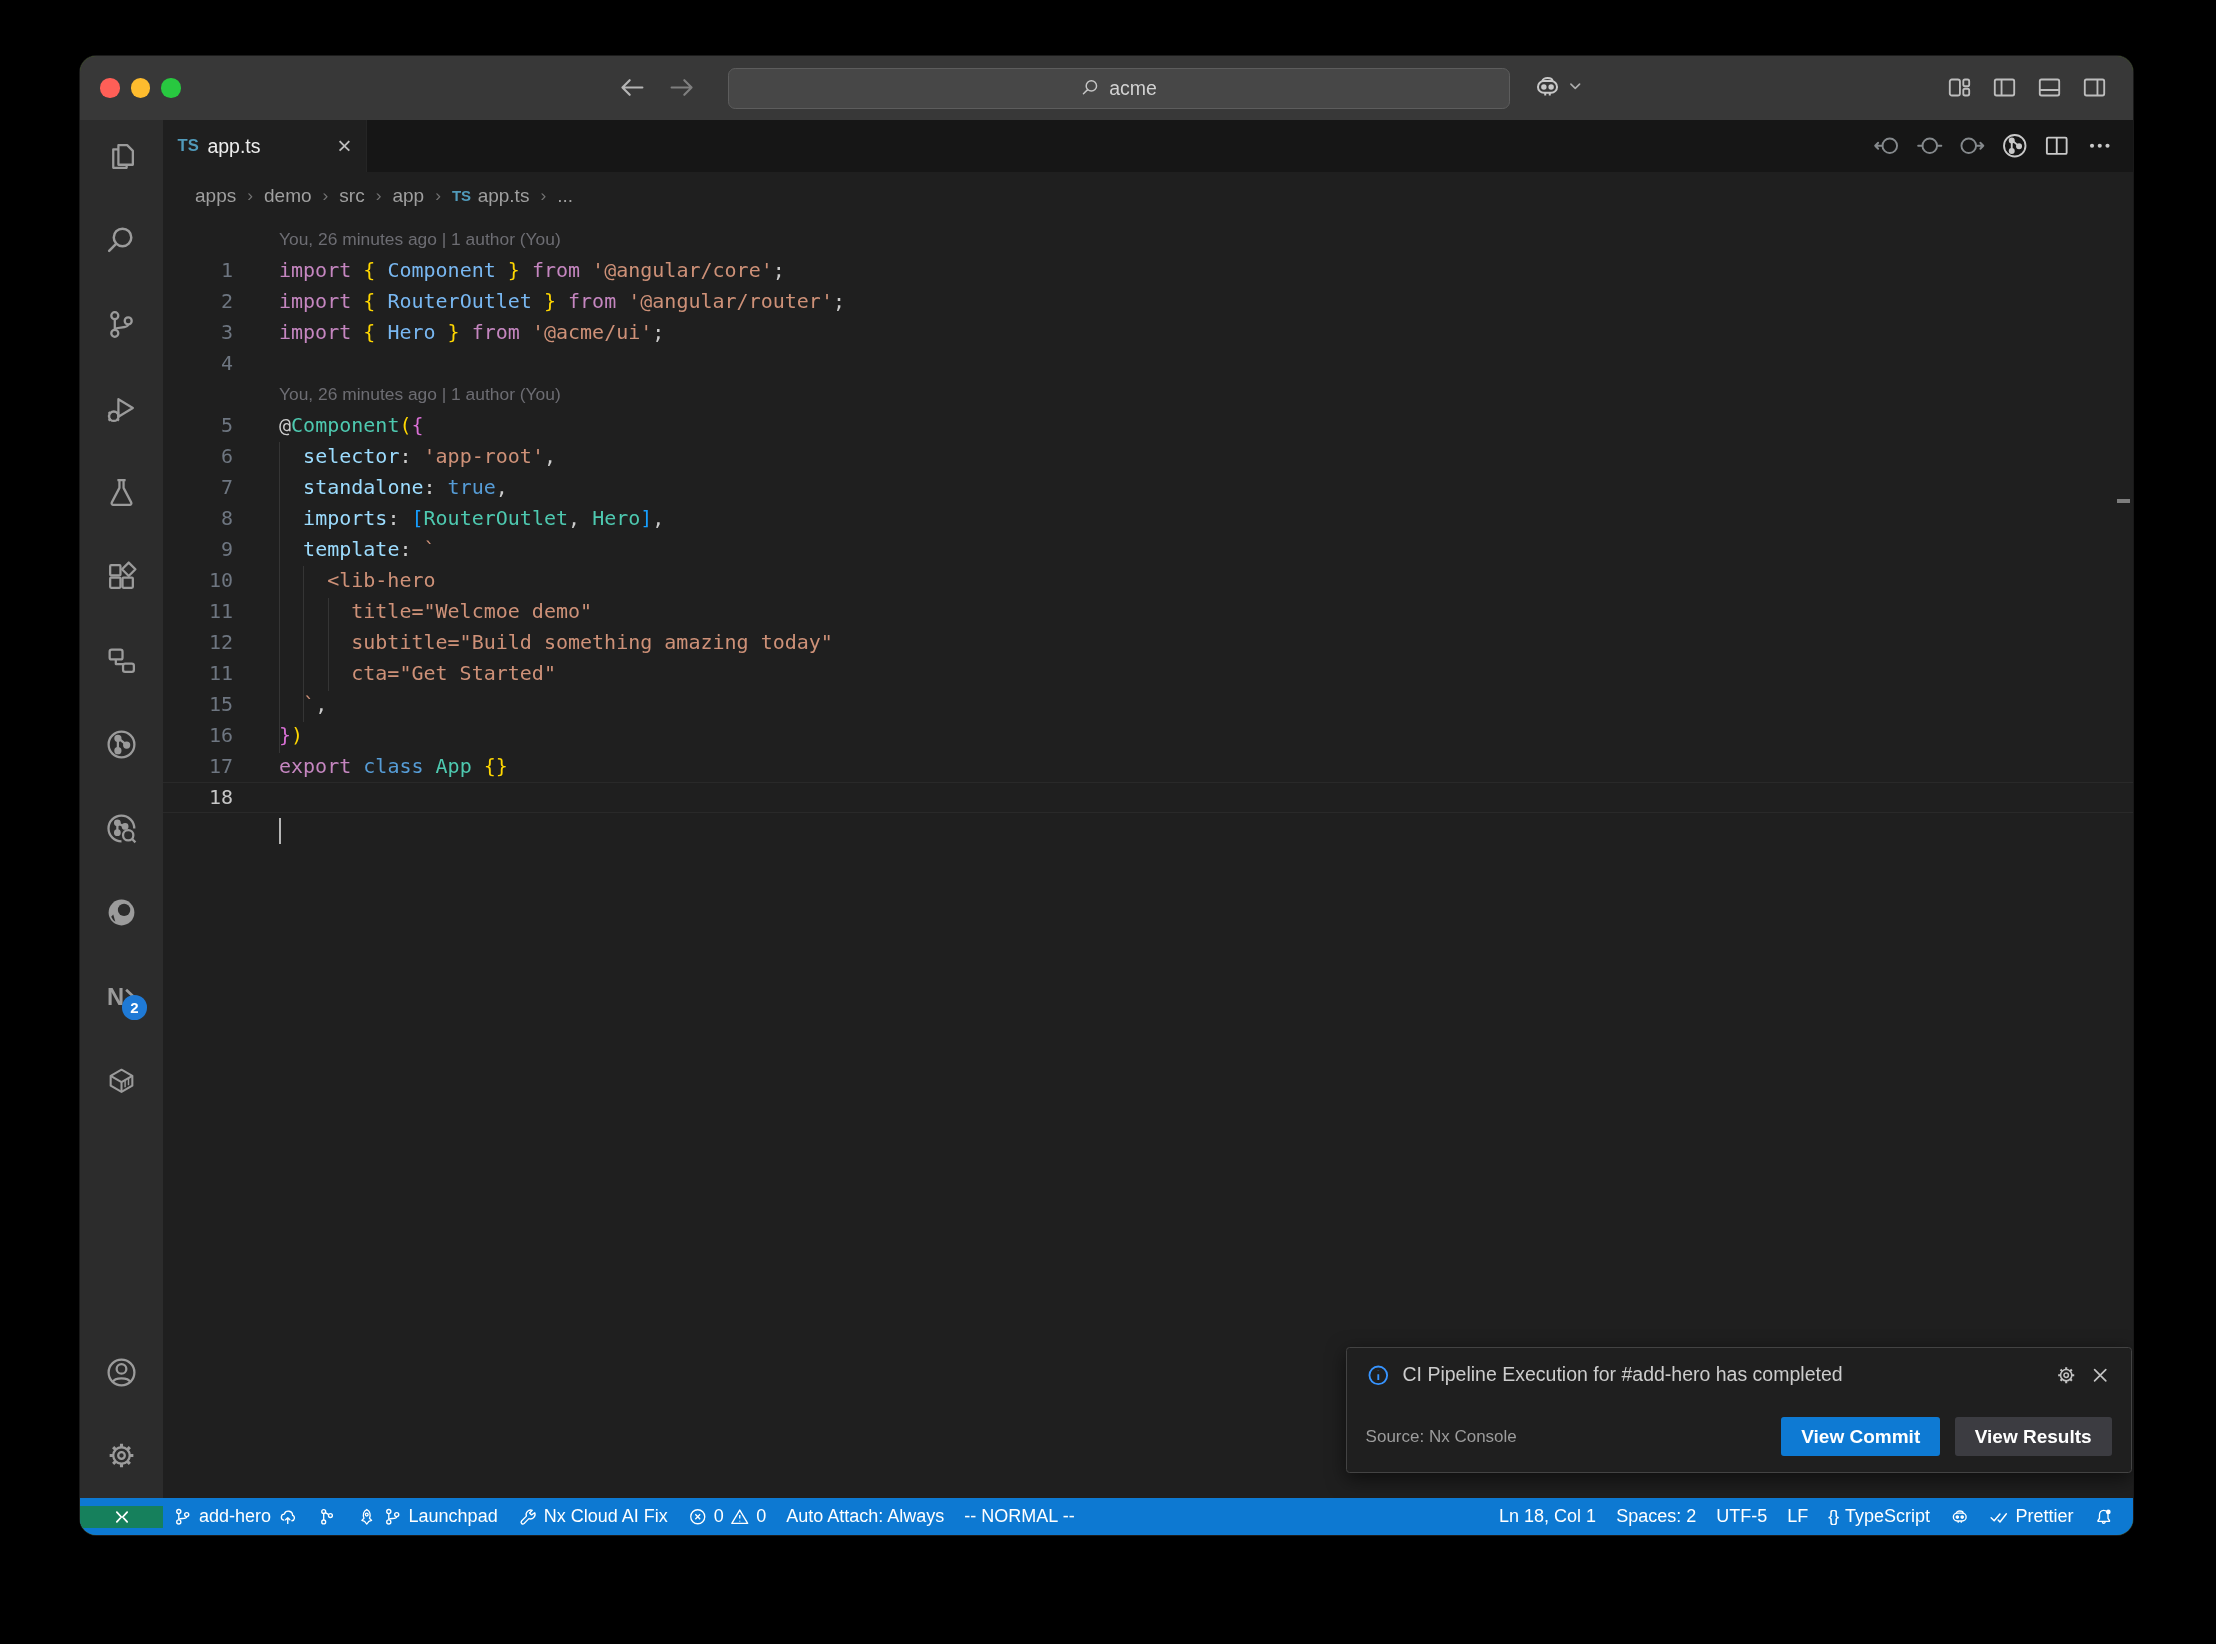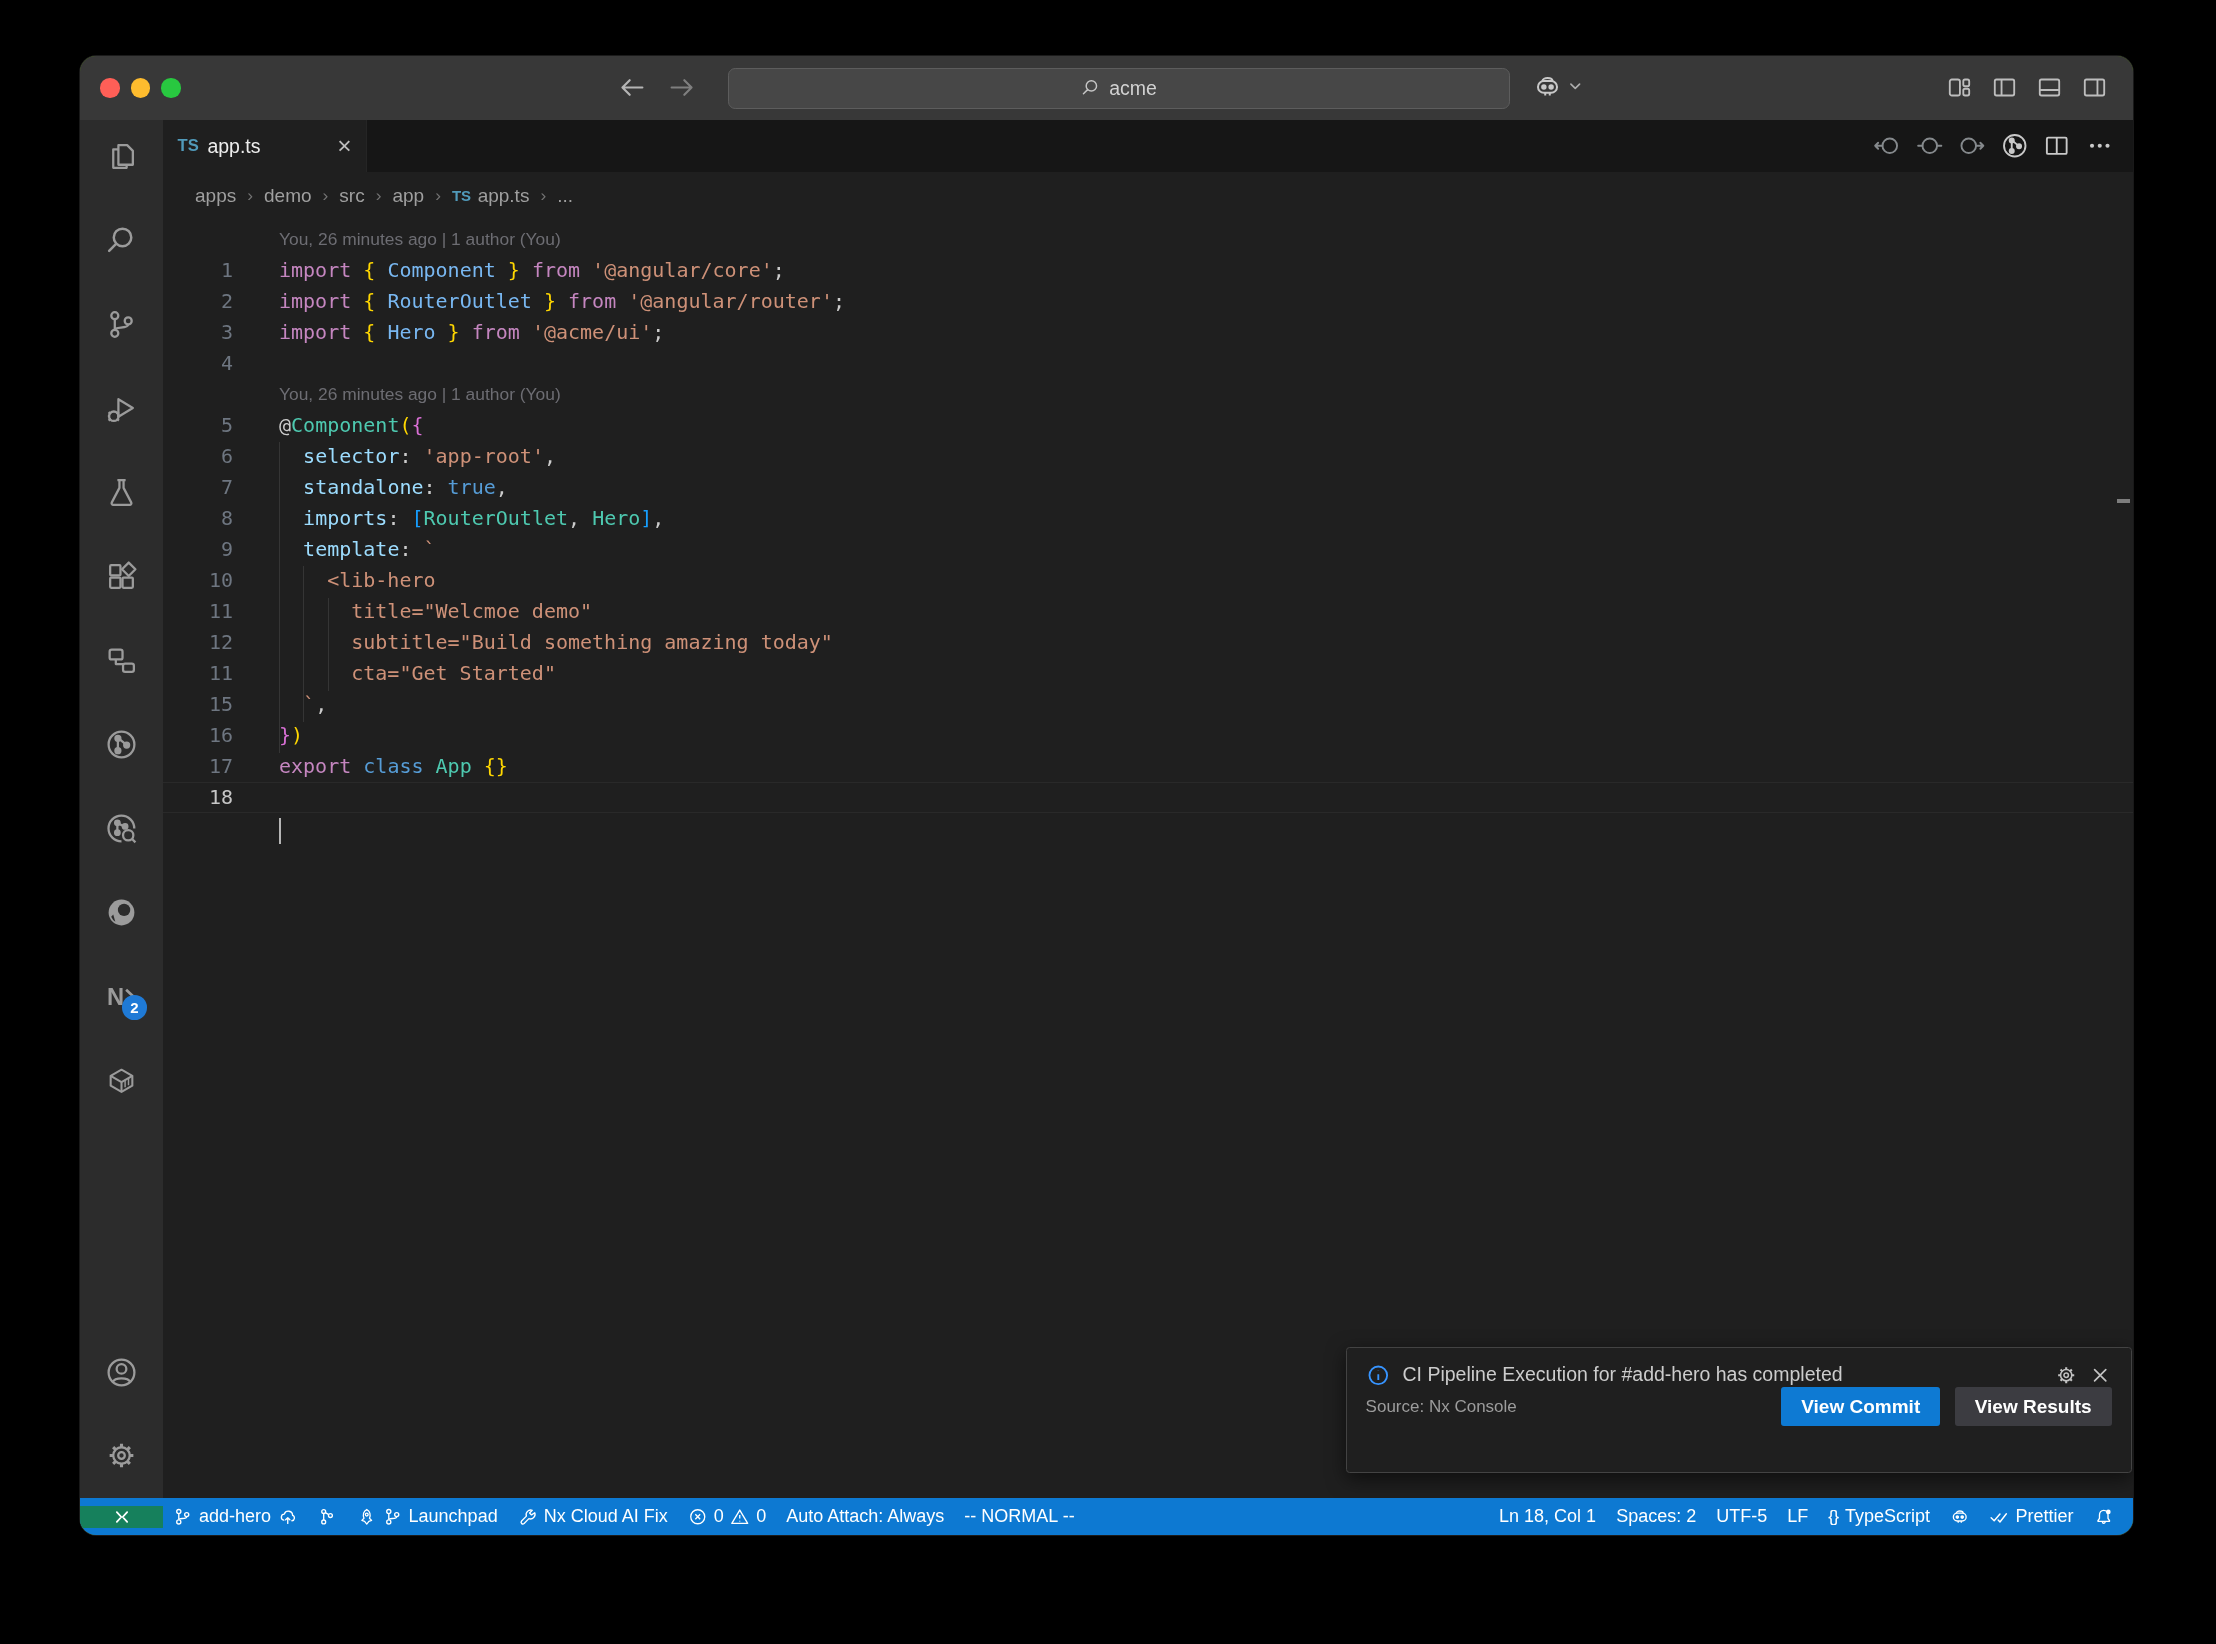--- a/index.html
+++ b/index.html
@@ -59,21 +59,21 @@
   .codeline{position:absolute;left:116px;top:0;white-space:pre;font:20px/31px "DejaVu Sans Mono",monospace;color:#cccccc;}
   .blame{position:absolute;left:116px;top:0;color:#6d6d73;font-size:17.4px;line-height:31px;font-family:"Liberation Sans",sans-serif;}
   .c-p{color:#C586C0}.c-y{color:#FFD700}.c-m{color:#DA70D6}.c-b{color:#179FFF}
   .c-n{color:#79B8F2}.c-t{color:#4EC9B0}.c-s{color:#CE9178}.c-d{color:#CCCCCC}
   .c-k{color:#569CD6}.c-pr{color:#9CDCFE}
   .guide{position:absolute;width:0.7px;background:#353535;}
   .cursor{position:absolute;left:116px;width:2.2px;height:26px;background:#b5b5b5;}
   .ovmark{position:absolute;right:2.9px;width:13px;height:3.6px;background:#7d7d7d;}
 
   
-  .toast{position:absolute;right:1.4px;top:1291px;width:786px;height:126px;box-sizing:border-box;background:#1f1f1f;border:0.7px solid #434343;border-radius:3.6px;box-shadow:0 5.8px 19px rgba(0,0,0,.55);display:flex;flex-direction:column;justify-content:flex-start;padding:14.5px 19px 16px 19px;}
+  .toast{position:absolute;right:1.4px;top:1291px;width:786px;height:126px;box-sizing:border-box;background:#1f1f1f;border:0.7px solid #434343;border-radius:3.6px;box-shadow:0 5.8px 19px rgba(0,0,0,.55);display:flex;flex-direction:column;justify-content:space-between;padding:14.5px 19px 16px 19px;}
   .toasthead{display:flex;align-items:center;gap:12.3px;}
   .toasthead .info{width:24.6px;height:24.6px;color:#3794FF;}
   .toasttitle{color:#cccccc;font-size:19.5px;white-space:nowrap;flex:1;}
   .toasthead .act{width:22.4px;height:22.4px;color:#c2c2c2;}
   .toastfoot{display:flex;align-items:center;}
   .toastsource{color:#9c9c9c;font-size:17px;flex:1;}
   .btn{height:39px;display:inline-flex;align-items:center;padding:0 20px;border-radius:2.9px;font-size:19px;color:#fff;font-weight:bold;}
   .btn.primary{background:#0e7ad3;margin-right:14.5px;}
   .btn.secondary{background:#3c3c41;}
 

